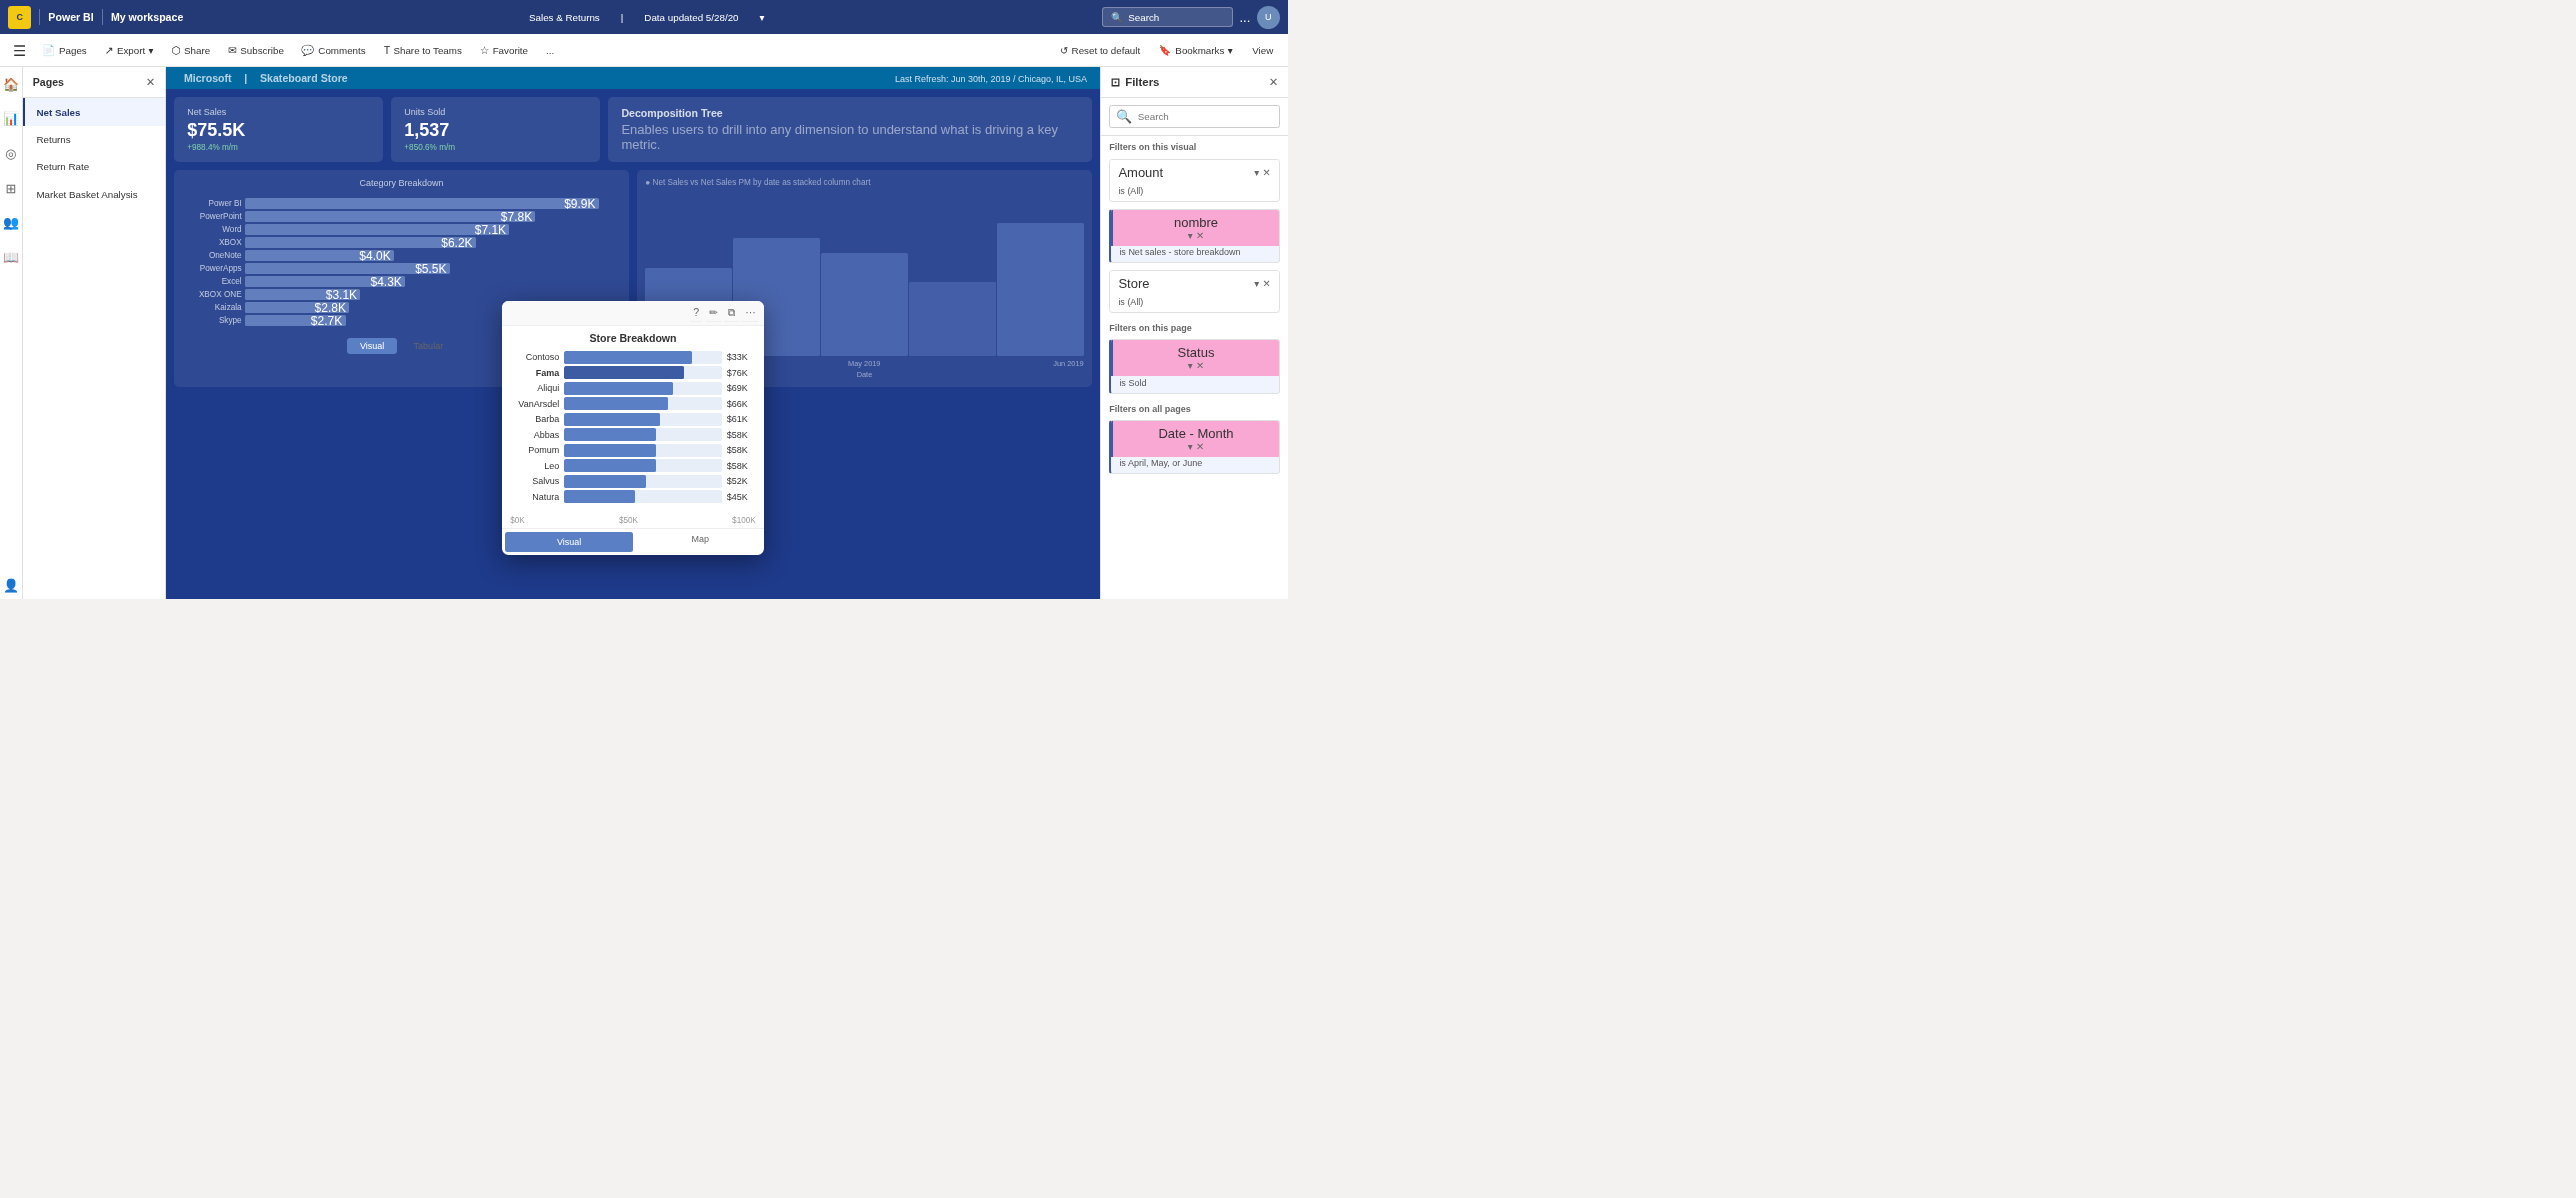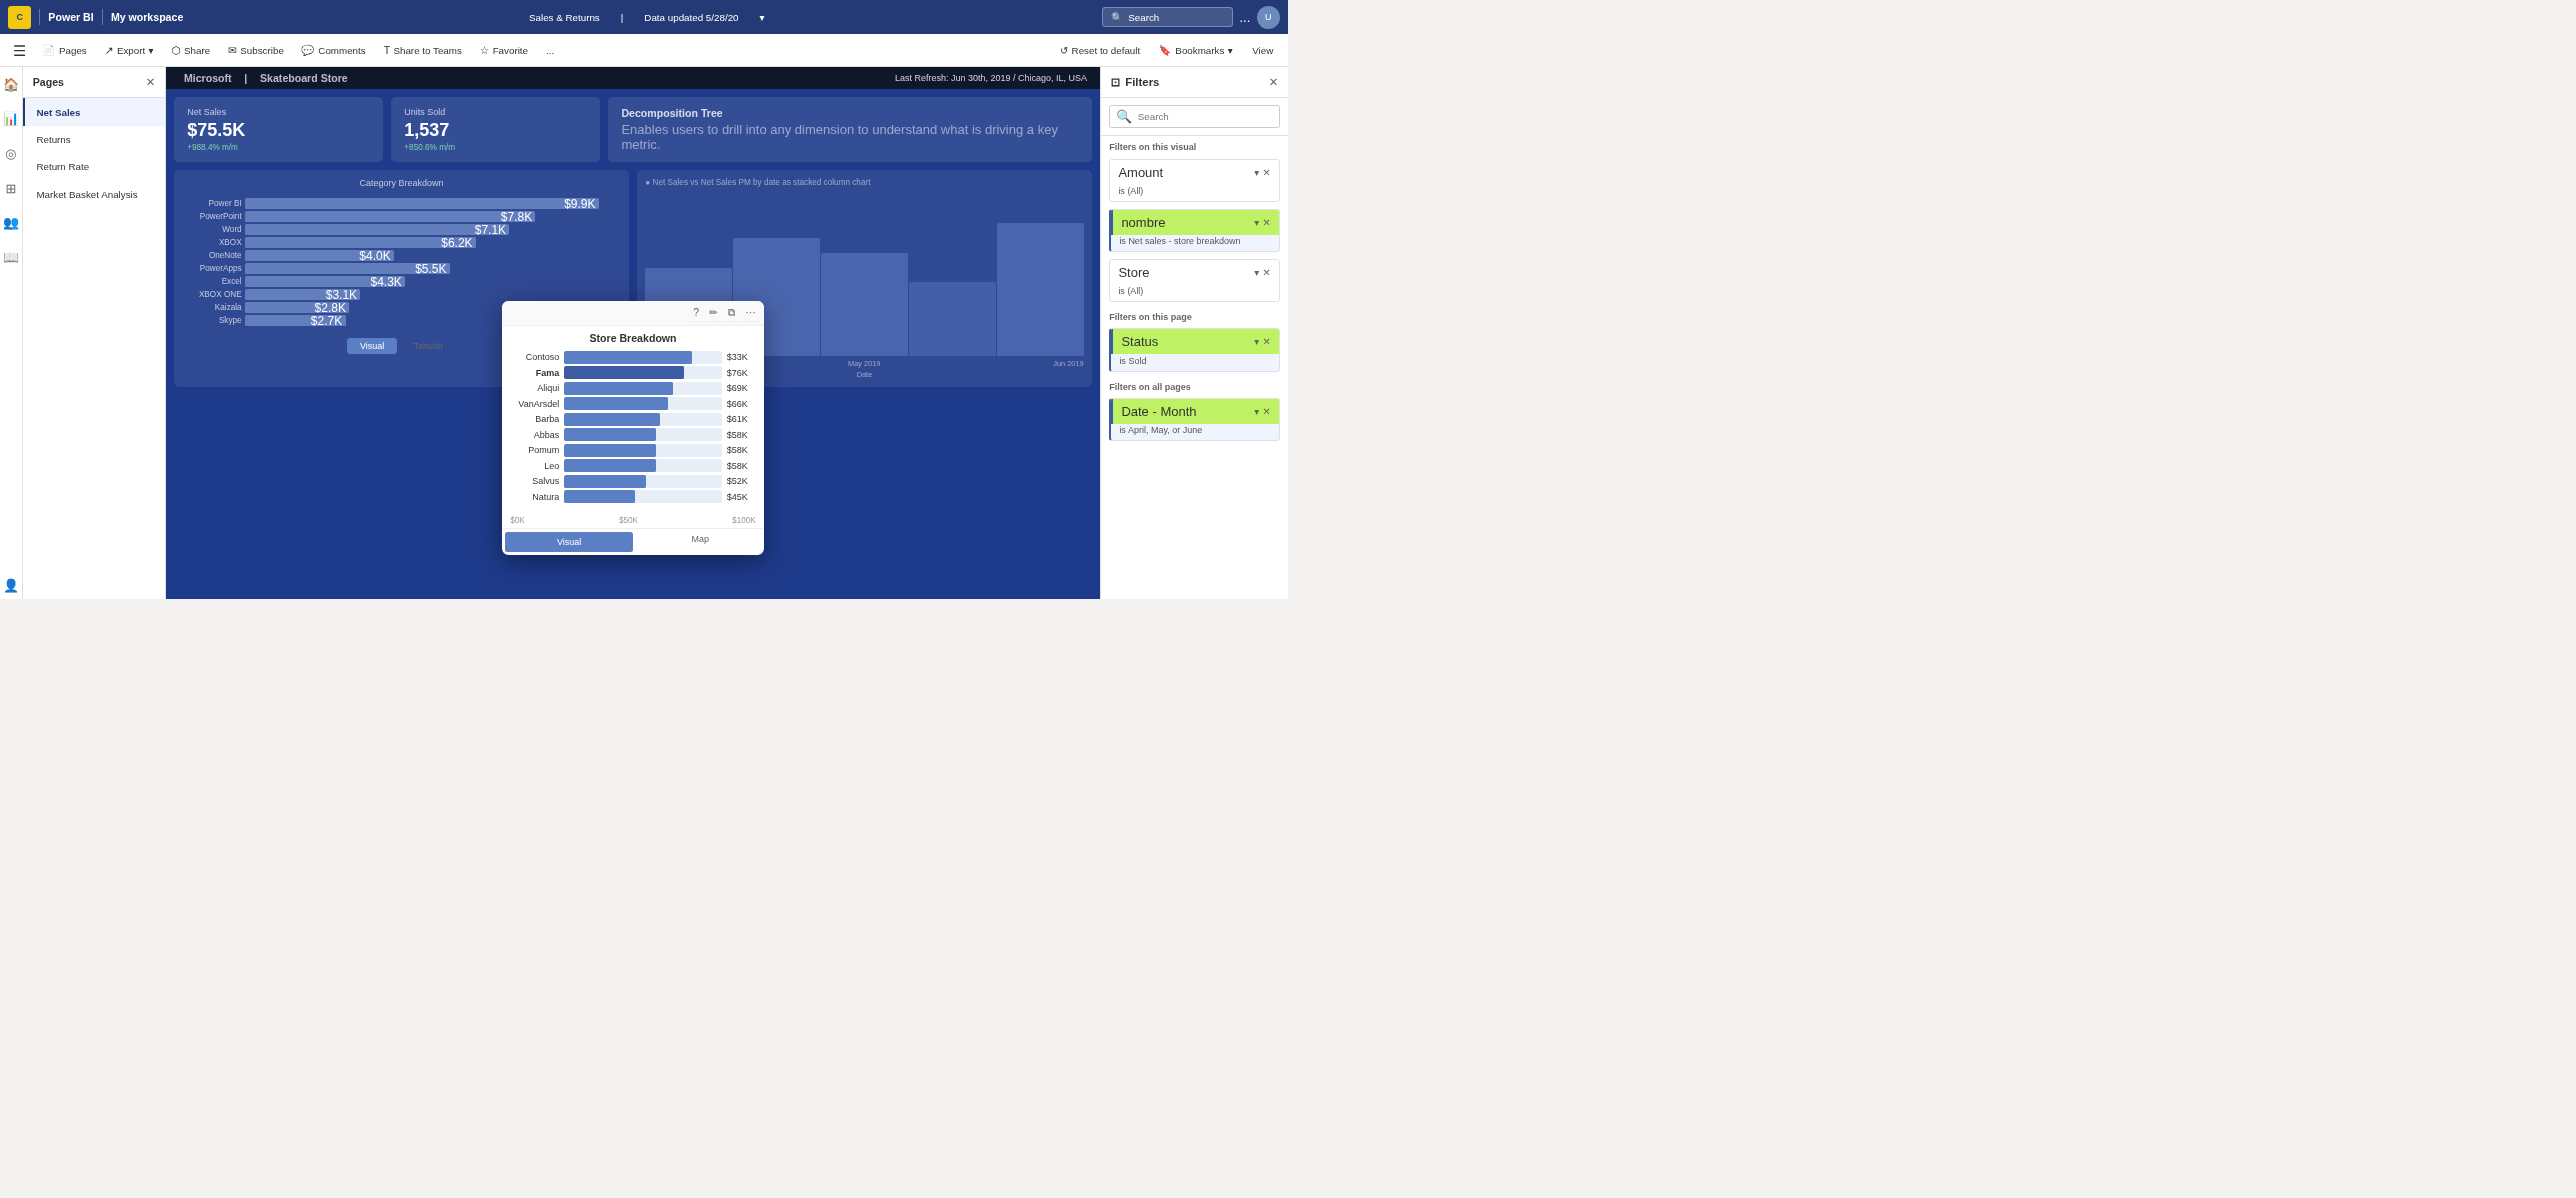--- a/index.html
+++ b/index.html
@@ -41,21 +41,21 @@
     .pages-header { display: flex; align-items: center; justify-content: space-between; padding: 8.2px 9.8px; border-bottom: 0.8px solid #e0e0e0; }
     .pages-header h3 { font-size: 10.6px; font-weight: 600; color: #333; }
     .pages-header .close-btn { cursor: pointer; font-size: 11.4px; color: #666; }
     .page-item { padding: 8.2px 11.4px; font-size: 9.8px; color: #333; cursor: pointer; border-left: 2.5px solid transparent; }
     .page-item.active { color: #243a76; font-weight: 600; border-left: 2.5px solid #243a76; background: #f0f4ff; }
     
     
     .content-area { flex: 1; display: flex; flex-direction: column; overflow: hidden; }
     
     
-    .report-header { background: #0f172a; padding: 4.9px 13px; display: flex; align-items: center; justify-content: space-between; }
+    .report-header { background: #0369a1; padding: 4.9px 13px; display: flex; align-items: flex-end; justify-content: space-between; }
     .report-header .breadcrumb { color: white; font-size: 10.6px; font-weight: 600; }
     .report-header .breadcrumb span { color: rgba(255,255,255,0.7); margin: 0 4.9px; }
     .report-header .refresh-info { color: rgba(255,255,255,0.8); font-size: 9px; }
     
     
     .report-canvas { background: #1e3a8a; flex: 1; padding: 8.2px; position: relative; overflow: hidden; }
     
     
     .kpi-row { display: flex; gap: 8.2px; margin-bottom: 8.2px; }
     .kpi-card { background: rgba(255,255,255,0.1); border-radius: 4.9px; padding: 9.8px 13px; flex: 1; color: white; }
@@ -104,21 +104,21 @@
     .filters-panel { width: 188px; background: white; border-left: 0.8px solid #e0e0e0; display: flex; flex-direction: column; }
     .filters-header { display: flex; align-items: center; justify-content: space-between; padding: 8.2px 9.8px; border-bottom: 0.8px solid #e0e0e0; }
     .filters-header h3 { font-size: 11.4px; font-weight: 600; color: #333; display: flex; align-items: center; gap: 4.9px; }
     .filters-header .close-icon { cursor: pointer; font-size: 11.4px; color: #666; }
     .filter-search { padding: 6.5px 8.2px; border-bottom: 0.8px solid #e0e0e0; }
     .filter-search-box { display: flex; align-items: center; border: 0.8px solid #ccc; border-radius: 2.5px; padding: 3.3px 6.5px; gap: 4.9px; }
     .filter-search-box input { border: none; outline: none; font-size: 9.8px; width: 100%; }
     .filter-section-label { font-size: 9px; color: #666; padding: 6.5px 8.2px 3.3px; font-weight: 600; }
     .filter-item { border: 0.8px solid #e0e0e0; border-radius: 3.3px; margin: 3.3px 8.2px; overflow: hidden; }
     .filter-item-header { display: flex; align-items: center; justify-content: space-between; padding: 4.9px 8.2px; background: white; cursor: pointer; }
-    .filter-item-header.active { background: #bef264; border-left: 2.5px solid #3d5ba3; }
+    .filter-item-header.active { background: #f9a8d4; border-left: 2.5px solid #3d5ba3; flex-direction: column; }
     .filter-item-title { font-size: 13px; font-weight: 400; color: #333; }
     .filter-item-value { font-size: 9px; color: #555; padding: 1.6px 8.2px 4.9px; }
     .filter-item-icons { display: flex; gap: 3.3px; }
     .filter-item-icon { font-size: 9.8px; color: #666; cursor: pointer; }
   </style>
 </head>
 <body>
 
 <div class="top-nav">
   <div class="logo-area">

